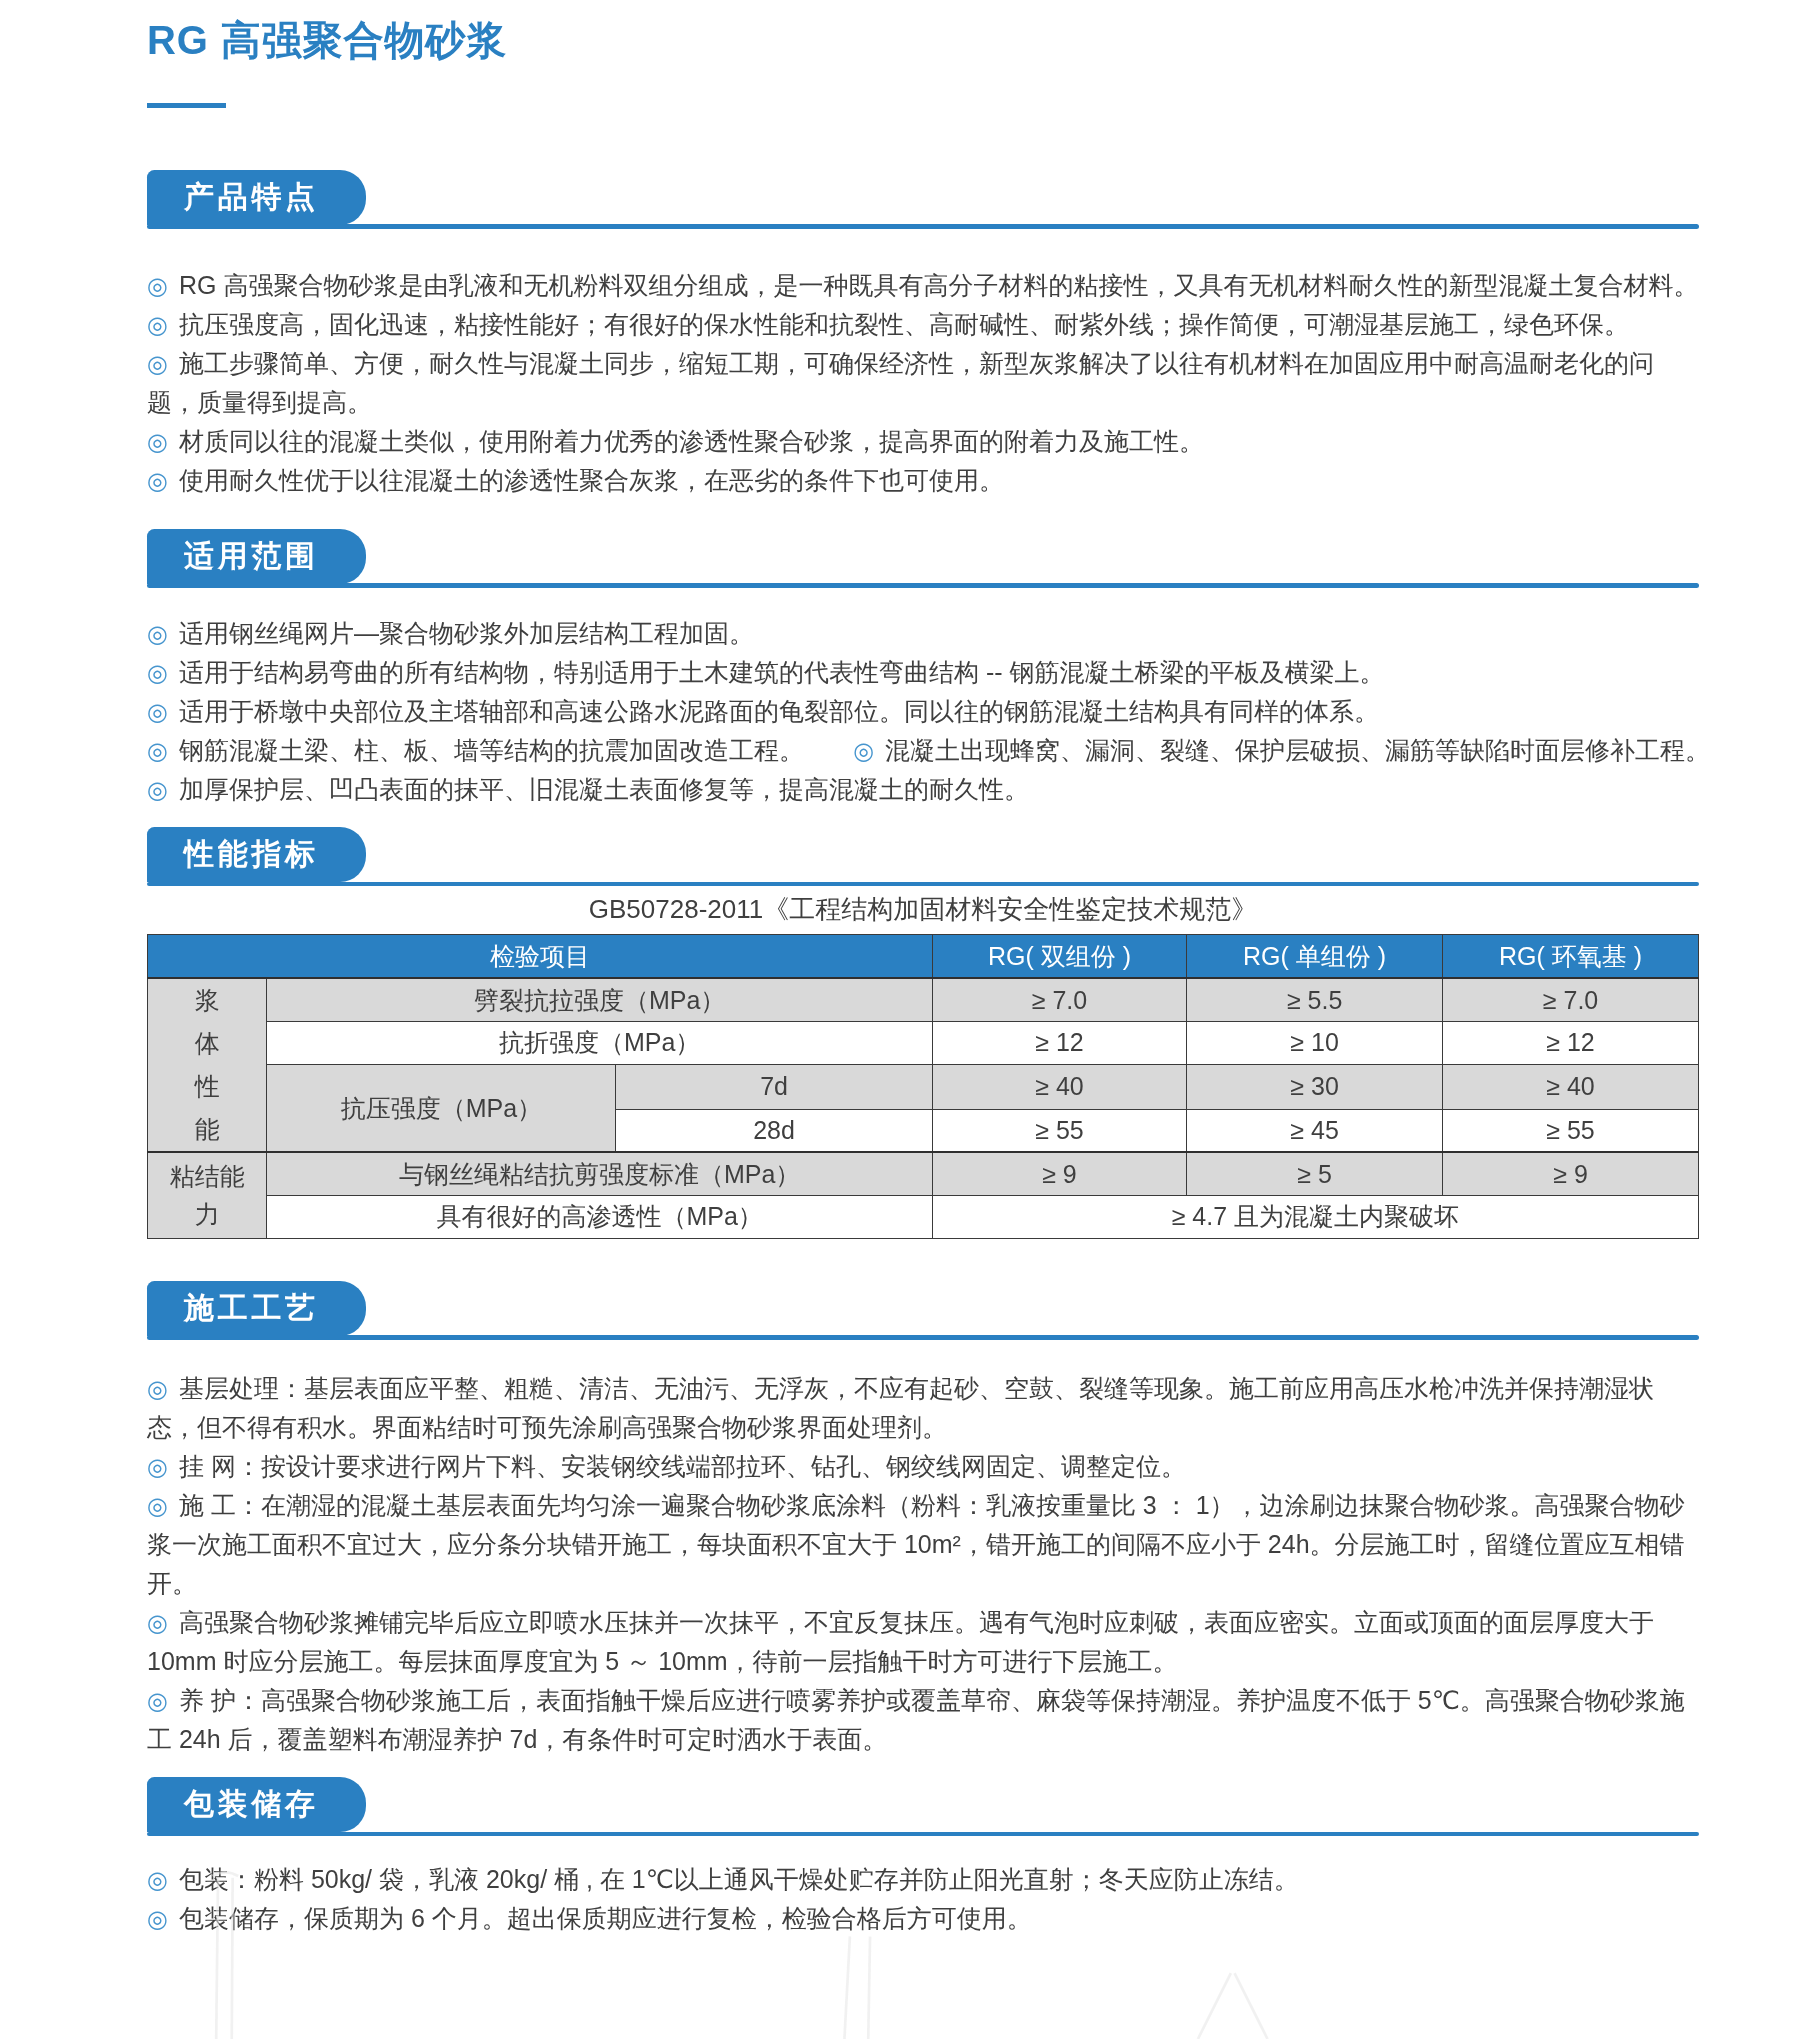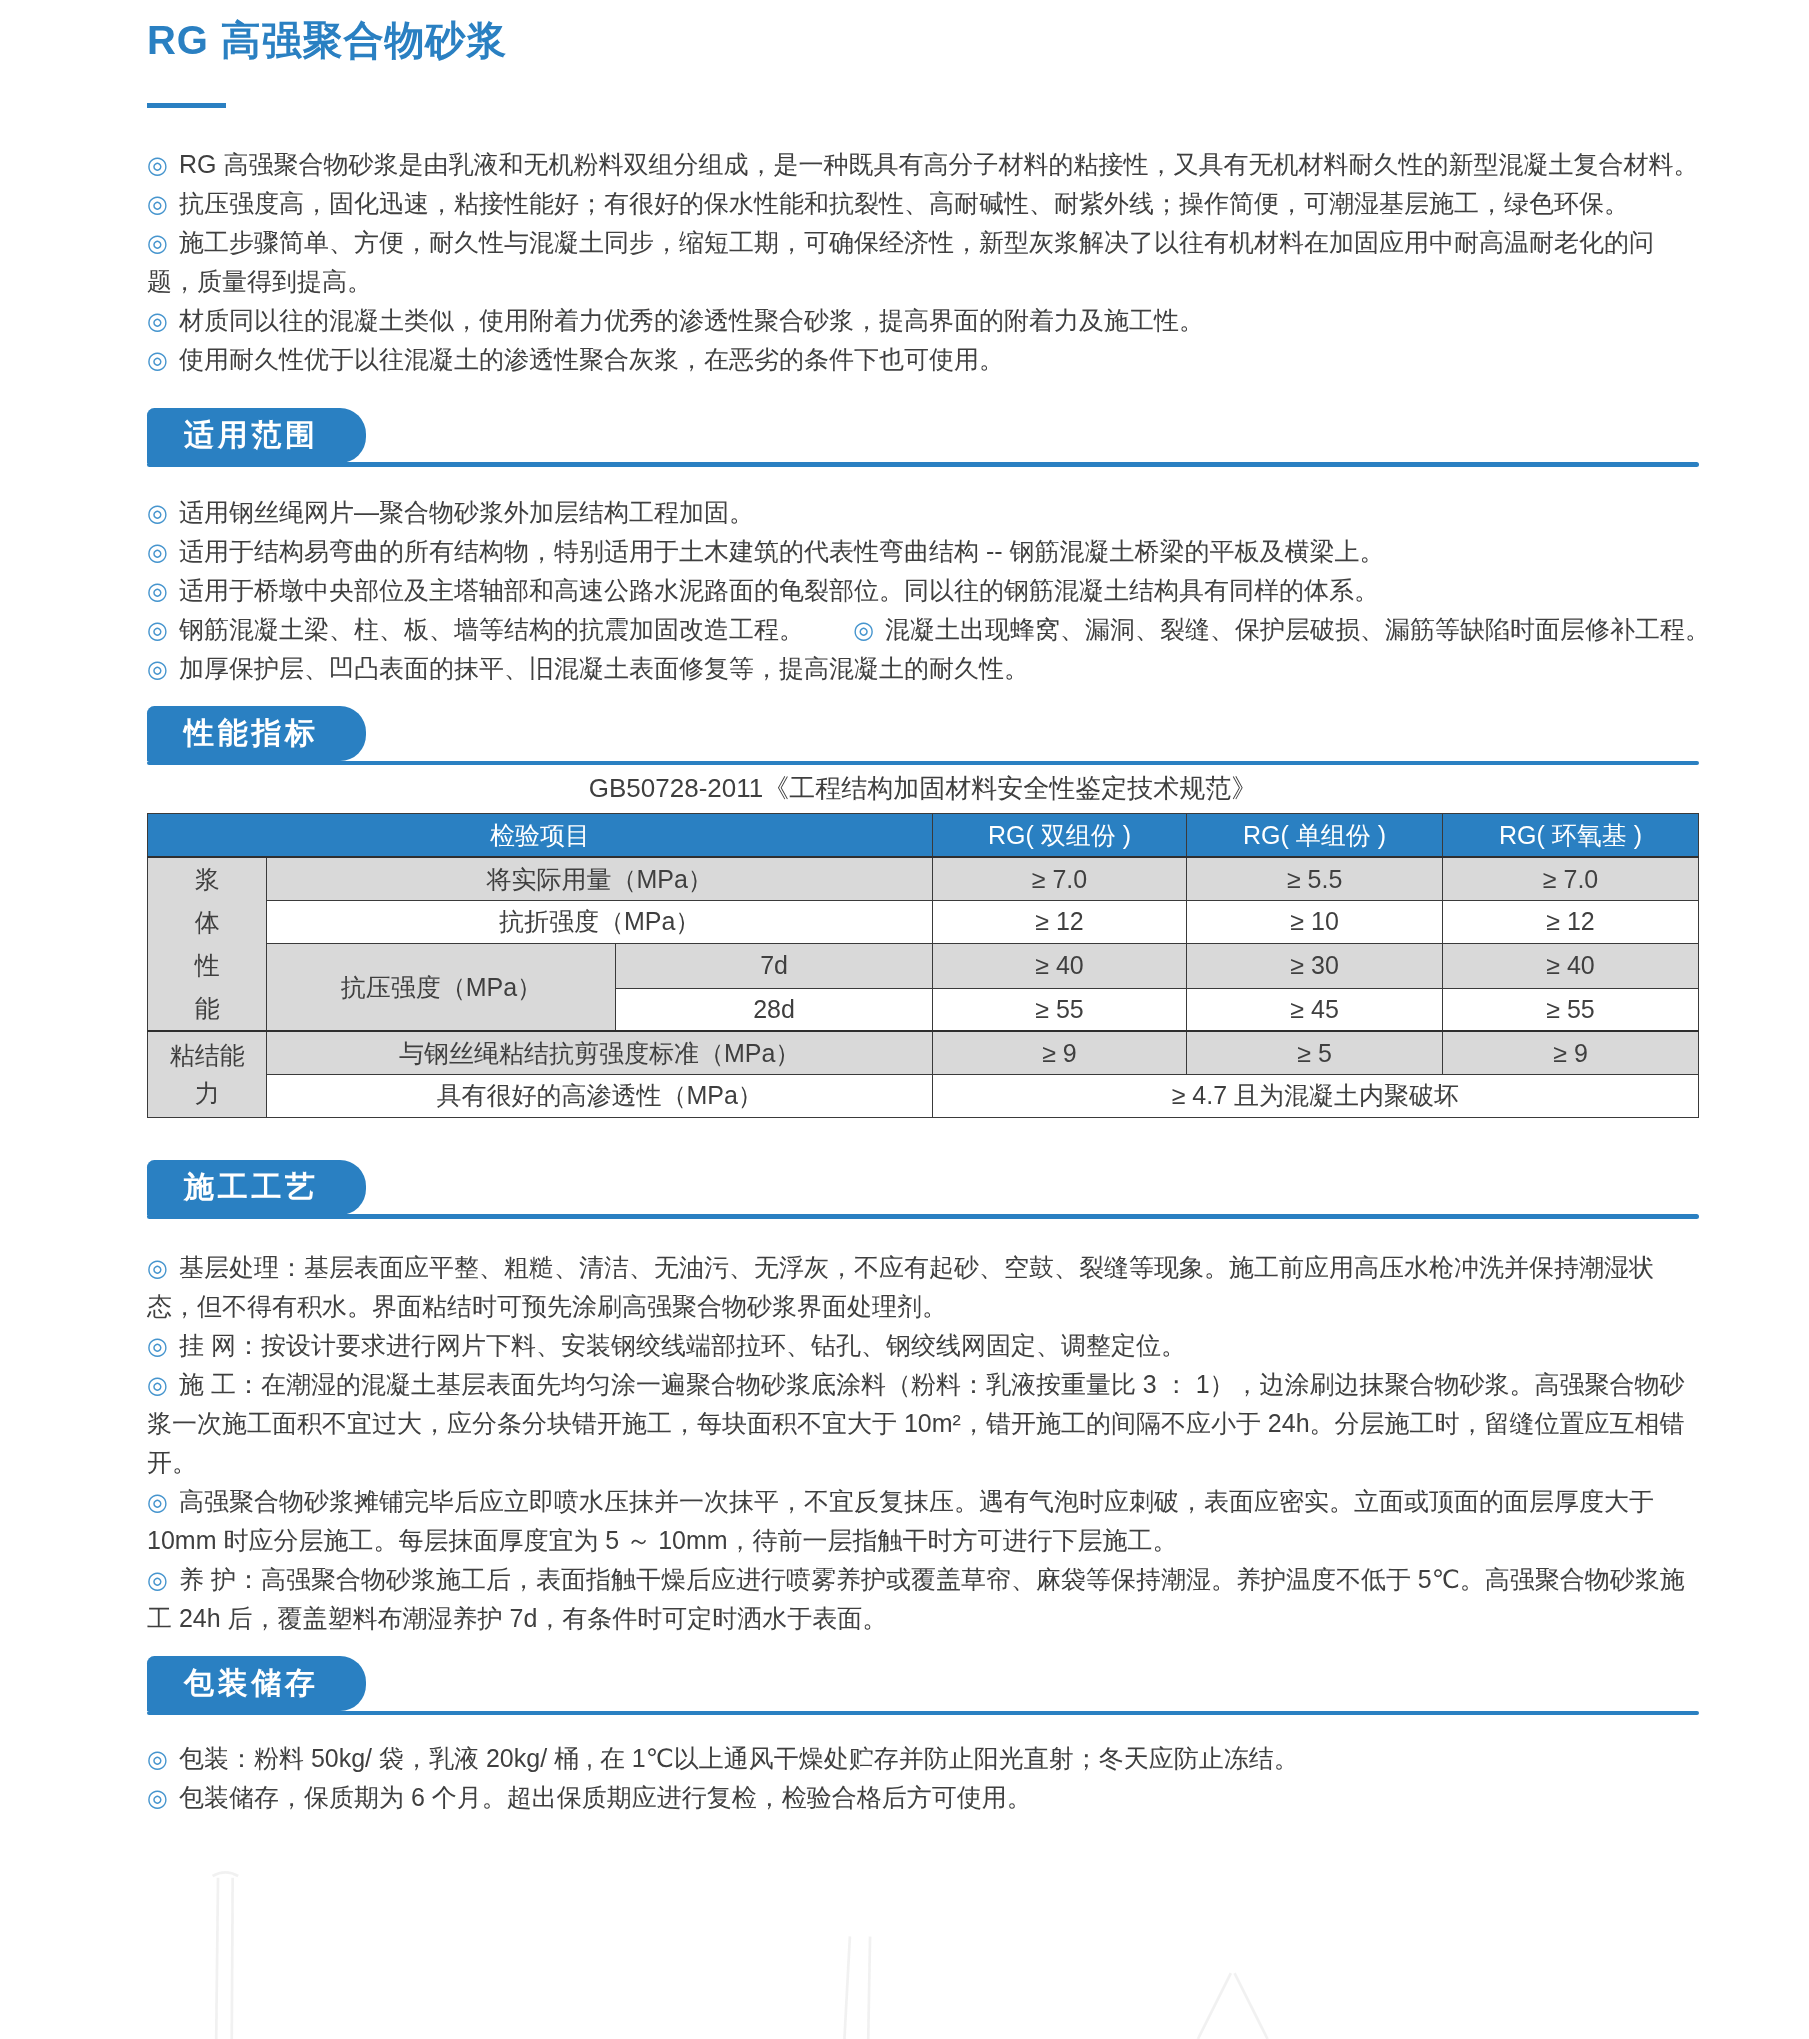--- a/index.html
+++ b/index.html
@@ -109,20 +109,24 @@
   .ghost { position: absolute; left: 119px; top: 1865px; opacity: .55; }
 </style>
 </head>
 <body>
 
 <div class="page">
 
   <h1 class="doc-title">RG 高强聚合物砂浆</h1>
   <div class="title-rule"></div>
 
+  <div class="sec mt-s1">
+    <div class="rule"></div>
+    <div class="badge">产品特点</div>
+  </div>
   <div class="blist list-features">
     <div class="li"><span class="b">◎</span><span>RG 高强聚合物砂浆是由乳液和无机粉料双组分组成，是一种既具有高分子材料的粘接性，又具有无机材料耐久性的新型混凝土复合材料。</span></div>
     <div class="li"><span class="b">◎</span><span>抗压强度高，固化迅速，粘接性能好；有很好的保水性能和抗裂性、高耐碱性、耐紫外线；操作简便，可潮湿基层施工，绿色环保。</span></div>
     <div class="li"><span class="b">◎</span><span>施工步骤简单、方便，耐久性与混凝土同步，缩短工期，可确保经济性，新型灰浆解决了以往有机材料在加固应用中耐高温耐老化的问题，质量得到提高。</span></div>
     <div class="li"><span class="b">◎</span><span>材质同以往的混凝土类似，使用附着力优秀的渗透性聚合砂浆，提高界面的附着力及施工性。</span></div>
     <div class="li"><span class="b">◎</span><span>使用耐久性优于以往混凝土的渗透性聚合灰浆，在恶劣的条件下也可使用。</span></div>
   </div>
 
   <div class="sec mt-s2">
     <div class="rule"></div>
@@ -158,21 +162,21 @@
       <tr>
         <th colspan="3">检验项目</th>
         <th>RG( 双组份 )</th>
         <th>RG( 单组份 )</th>
         <th>RG( 环氧基 )</th>
       </tr>
     </thead>
     <tbody>
       <tr class="first">
         <td rowspan="4" class="gray"><span class="vstack">浆体性能</span></td>
-        <td colspan="2" class="gray">将实际用量（MPa）</td>
+        <td colspan="2" class="gray">劈裂抗拉强度（MPa）</td>
         <td class="gray">≥ 7.0</td>
         <td class="gray">≥ 5.5</td>
         <td class="gray">≥ 7.0</td>
       </tr>
       <tr>
         <td colspan="2">抗折强度（MPa）</td>
         <td>≥ 12</td>
         <td>≥ 10</td>
         <td>≥ 12</td>
       </tr>

